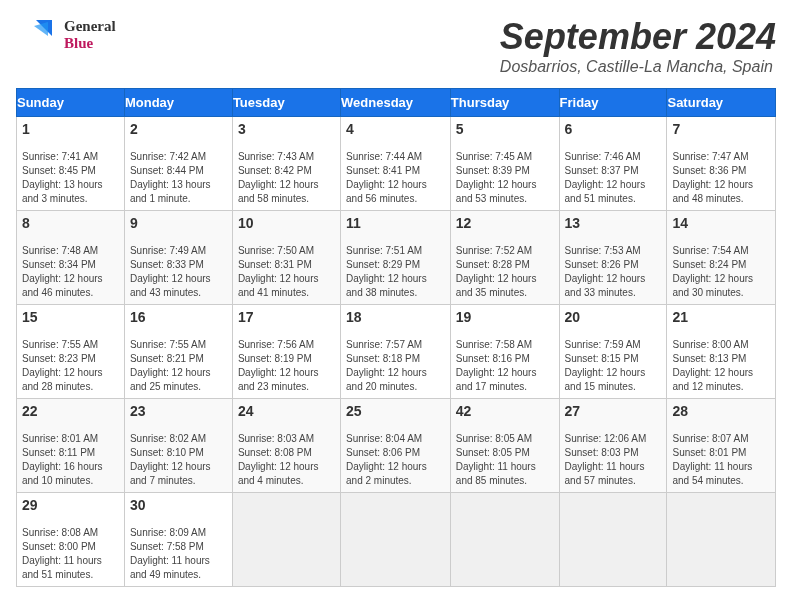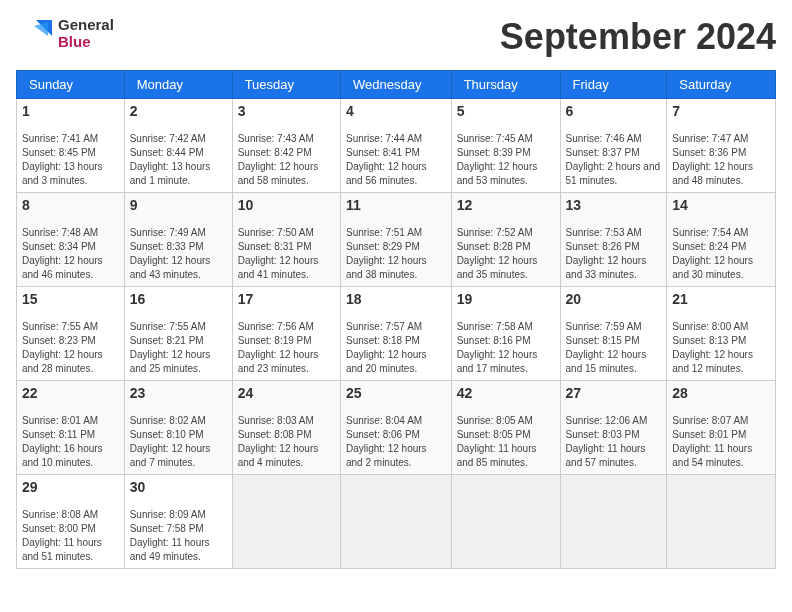--- a/index.html
+++ b/index.html
@@ -16,42 +16,43 @@
       align-items: flex-start;
       margin-bottom: 12px;
     }
     .logo {
       display: flex;
       align-items: center;
       gap: 4px;
     }
     .title-section {
       text-align: left;
+      font-style: italic;
     }
     .month-title {
       font-size: 36px;
       font-weight: bold;
       color: #333;
     }
     .location-title {
       font-size: 16px;
       color: #555;
     }
     .calendar-table {
       width: 100%;
       border-collapse: collapse;
       font-size: 11px;
     }
     .calendar-table th {
       background: #1a73e8;
       color: #fff;
-      padding: 6px 12px;
+      padding: 6px 0;
       text-align: left;
       font-size: 13px;
-      font-weight: normal;
+      font-weight: bold;
       border: 1px solid #1565c0;
     }
     .calendar-table td {
       vertical-align: top;
       padding: 4px 5px;
       border: 1px solid #ccc;
       height: 80px;
       width: 113px;
       background: #fff;
     }
@@ -73,33 +74,34 @@
     }
     .empty-cell {
       background: #f0f0f0 !important;
     }
   </style>
 </head>
 <body>
 
 <div class="header-section">
   <div class="logo">
-    <div style="display:flex;align-items:flex-start;gap:6px;">
+    <div style="display:flex;align-items:flex-end;gap:12px;font-family:Liberation Serif, serif;">
       <svg width="36" height="36" viewBox="0 0 36 36">
         <polygon points="20,4 36,4 36,20" fill="#1a73e8"></polygon>
         <polygon points="18,10 32,6 32,20" fill="#2196f3" opacity="0.7"></polygon>
       </svg>
       <div style="line-height:1.15;">
         <div style="font-size:15px;font-weight:bold;color:#333;">General</div>
         <div style="font-size:15px;font-weight:bold;color:#be185d;">Blue</div>
       </div>
     </div>
   </div>
   <div class="title-section">
     <div class="month-title">September 2024</div>
+    <div class="location-title">Dosbarrios, Castille-La Mancha, Spain</div>
   </div>
 </div>
 
 <table class="calendar-table">
   <thead>
     <tr>
     <th>Sunday</th>
         <th>Monday</th>
         <th>Tuesday</th>
         <th>Wednesday</th>
@@ -148,21 +150,21 @@
           <div>Sunrise: 7:45 AM</div>
           <div>Sunset: 8:39 PM</div>
           <div>Daylight: 12 hours and 53 minutes.</div>
         </div>
         </td>
         <td>
           <span class="day-number">6</span>
         <div class="day-info">
           <div>Sunrise: 7:46 AM</div>
           <div>Sunset: 8:37 PM</div>
-          <div>Daylight: 2 hours and 51 minutes.</div>
+          <div>Daylight: 12 hours and 51 minutes.</div>
         </div>
         </td>
         <td>
           <span class="day-number">7</span>
         <div class="day-info">
           <div>Sunrise: 7:47 AM</div>
           <div>Sunset: 8:36 PM</div>
           <div>Daylight: 12 hours and 48 minutes.</div>
         </div>
         </td>

